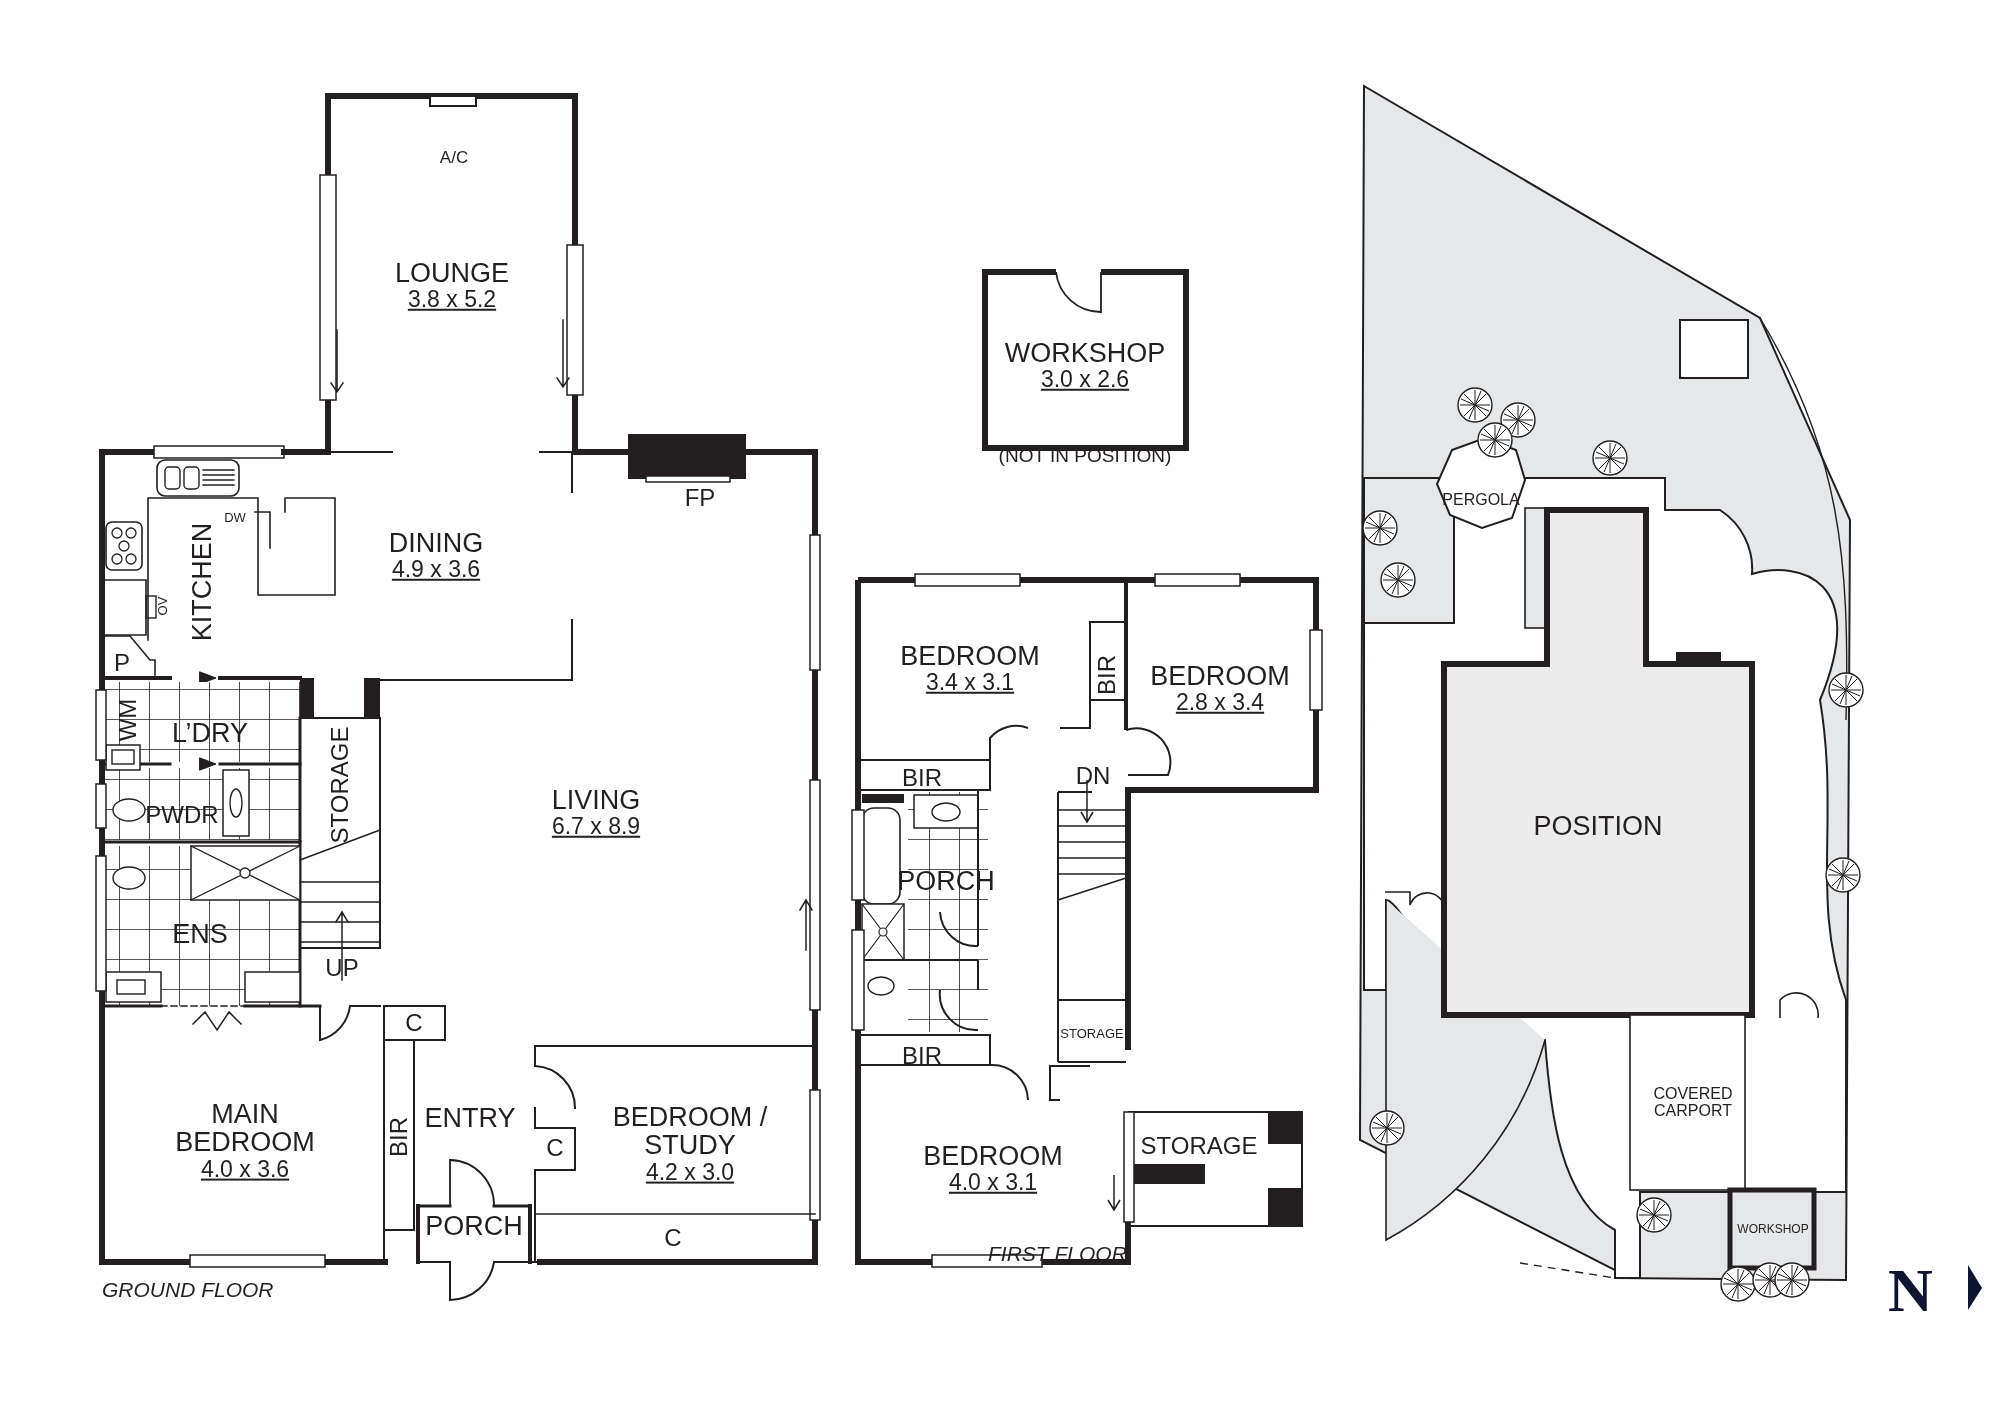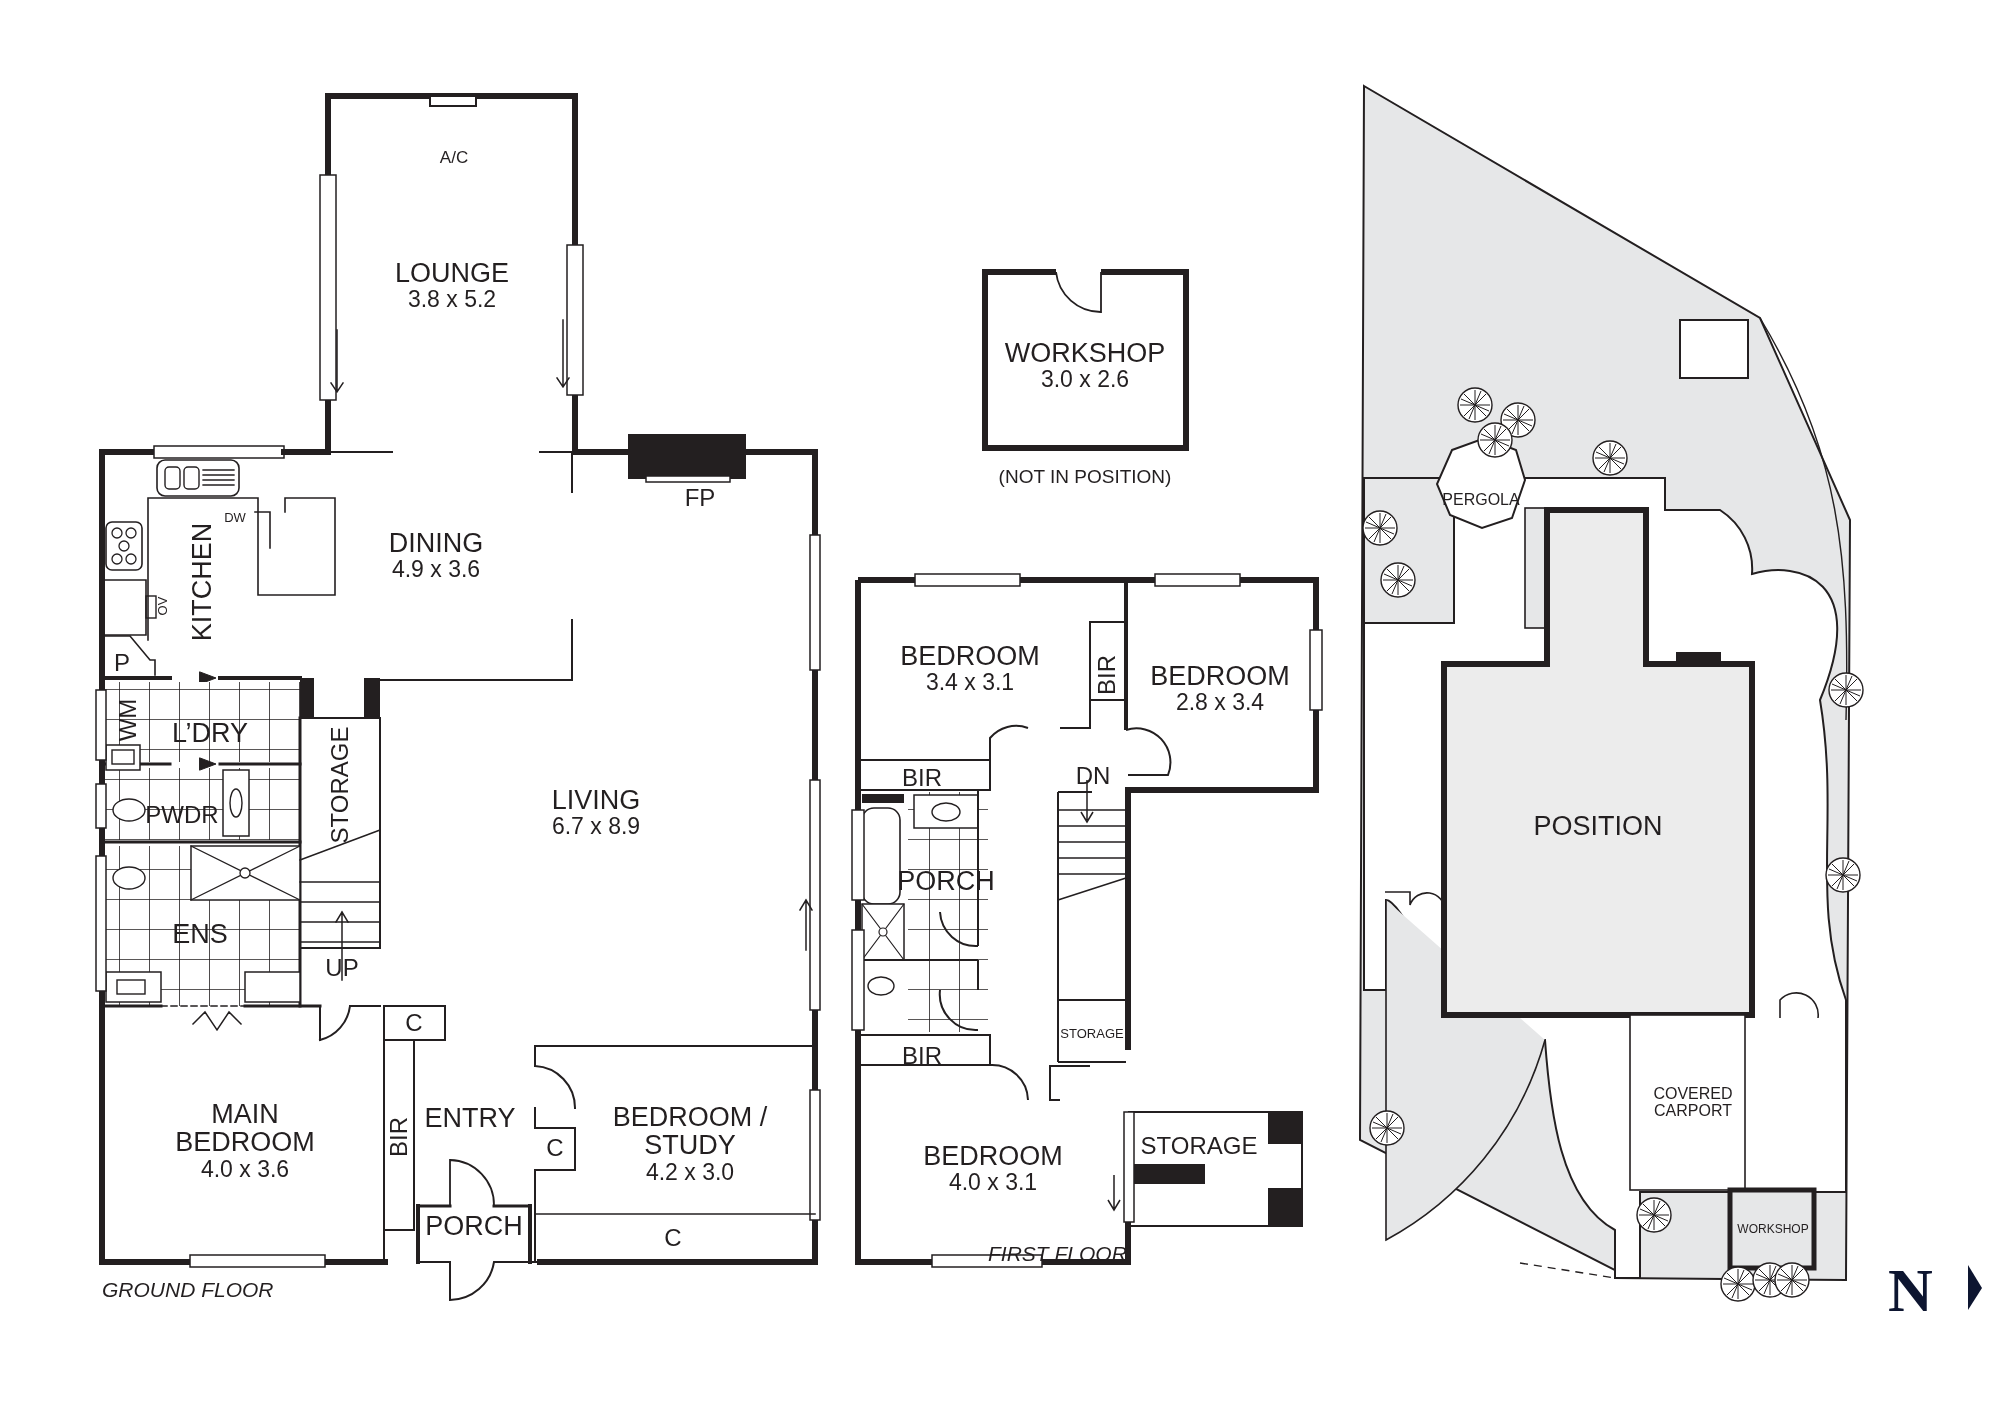--- a/index.html
+++ b/index.html
@@ -2,21 +2,21 @@
 <html><head>
 <meta charset="utf-8">
 <style>
   html, body { margin: 0; padding: 0; background: #ffffff; }
   body { width: 2000px; height: 1413px; position: relative; overflow: hidden;
          font-family: "Liberation Sans", sans-serif; color: #231f20; }
   svg#plan { position: absolute; left: 0; top: 0; }
   .lbl { position: absolute; text-align: center; white-space: nowrap; line-height: 1.05;
          transform: translate(-50%, -50%); font-family: "Liberation Sans", sans-serif; }
   .room { font-size: 27px; }
-  .dim { font-size: 23px; display: block; }
+  .dim { font-size: 23px; display: block; text-decoration: underline; }
   .sm { font-size: 24px; }
   .xs { font-size: 17px; margin-top: 33px; }
   .xxs { font-size: 13px; }
   .vert { transform: translate(-50%, -50%) rotate(-90deg); }
   .floor-caption { font-size: 21px; position: absolute; font-style: italic; }
   .north { position: absolute; left: 1888px; top: 1255px; font-family: "Liberation Serif", serif;
            font-weight: bold; font-size: 62px; color: #0d1530; }
 </style>
 </head>
 <body>
@@ -264,21 +264,21 @@
   <span style="display:block">STUDY</span>
   <span class="dim">4.2 x 3.0</span>
 </div>
 <div class="lbl sm" style="left:673px;top:1238px">C</div>
 <div class="floor-caption" style="left:102px;top:1278px">GROUND FLOOR</div>
 
 <div class="lbl room" style="left:1085px;top:365px">
   <span>WORKSHOP</span>
   <span class="dim">3.0 x 2.6</span>
 </div>
-<div class="lbl" style="left:1085px;top:477px;font-size:19px">(NOT IN POSITION)</div>
+<div class="lbl" style="left:1085px;top:456px;font-size:19px">(NOT IN POSITION)</div>
 
 <div class="lbl room" style="left:970px;top:668px">
   <span>BEDROOM</span>
   <span class="dim">3.4 x 3.1</span>
 </div>
 <div class="lbl sm vert" style="left:1107px;top:675px">BIR</div>
 <div class="lbl room" style="left:1220px;top:688px">
   <span>BEDROOM</span>
   <span class="dim">2.8 x 3.4</span>
 </div>

